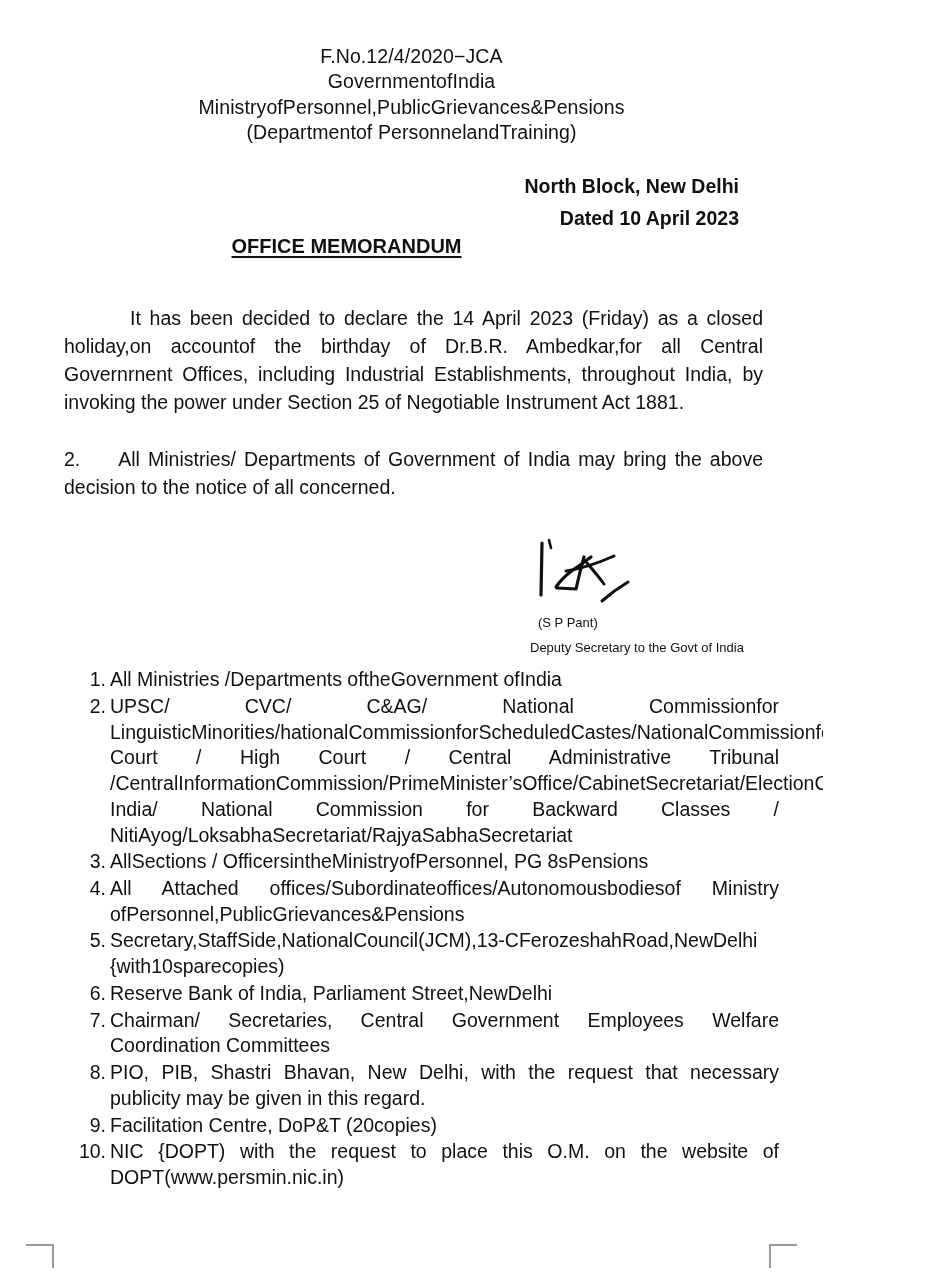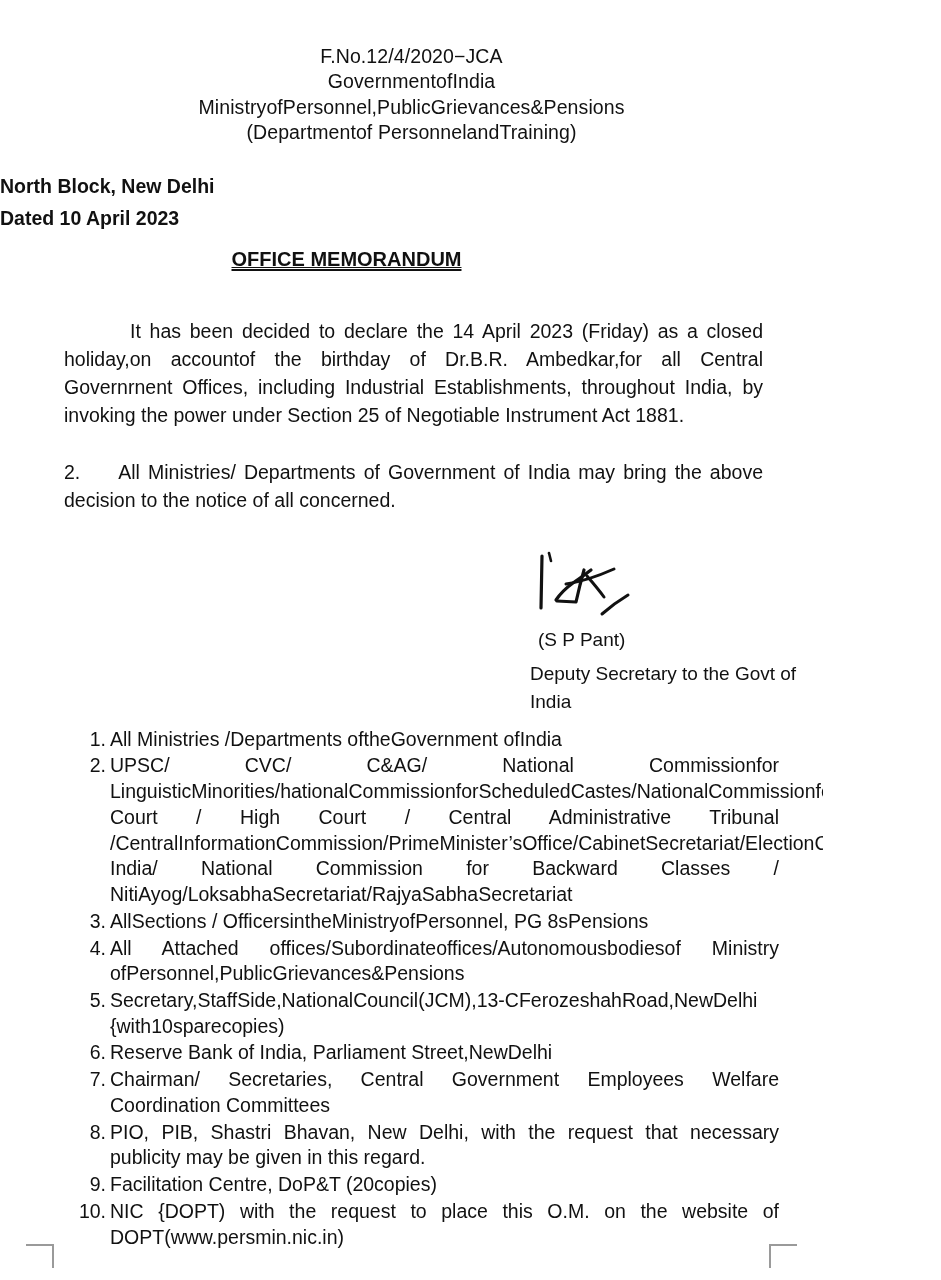--- a/index.html
+++ b/index.html
@@ -27,32 +27,30 @@
     line-height: 1.30;
     font-size: 19.5px;
     letter-spacing: 0.1px;
   }
   .letterhead div { white-space: pre; }
 
   
   .placedate {
     margin-top: 26px;
     padding-right: 84px;
-    text-align: left;
+    text-align: right;
     font-weight: bold;
     font-size: 19.5px;
     line-height: 1.62;
   }
 
   
   .om-title-row {
-    margin-top: 13px;
     text-align: center;
     padding-right: 130px;
-    text-decoration: underline;
   }
   .om-title {
     font-weight: bold;
     font-size: 20px;
     text-decoration: underline;
     text-underline-offset: 3px;
   }
 
   
   .subject-row {
@@ -79,21 +77,21 @@
     line-height: 1.45;
   }
   p.para1 { margin-top: 46px; text-indent: 66px; }
   p.para2 { margin-top: 28px; }
   p.para2 .pnum { margin-right: 38px; }
 
   
   .sig-block {
     margin-top: 36px;
     padding-left: 530px;
-    font-size: 19px;
+    font-size: 13px;
     line-height: 1.5;
   }
   .sig-mark { height: 74px; margin-bottom: 2px; }
   .sig-mark svg { display: block; }
   .sig-name { margin-left: 8px; }
   .sig-desig { margin-top: 5px; }
 
   
   .to-label {
     margin-top: 26px;

